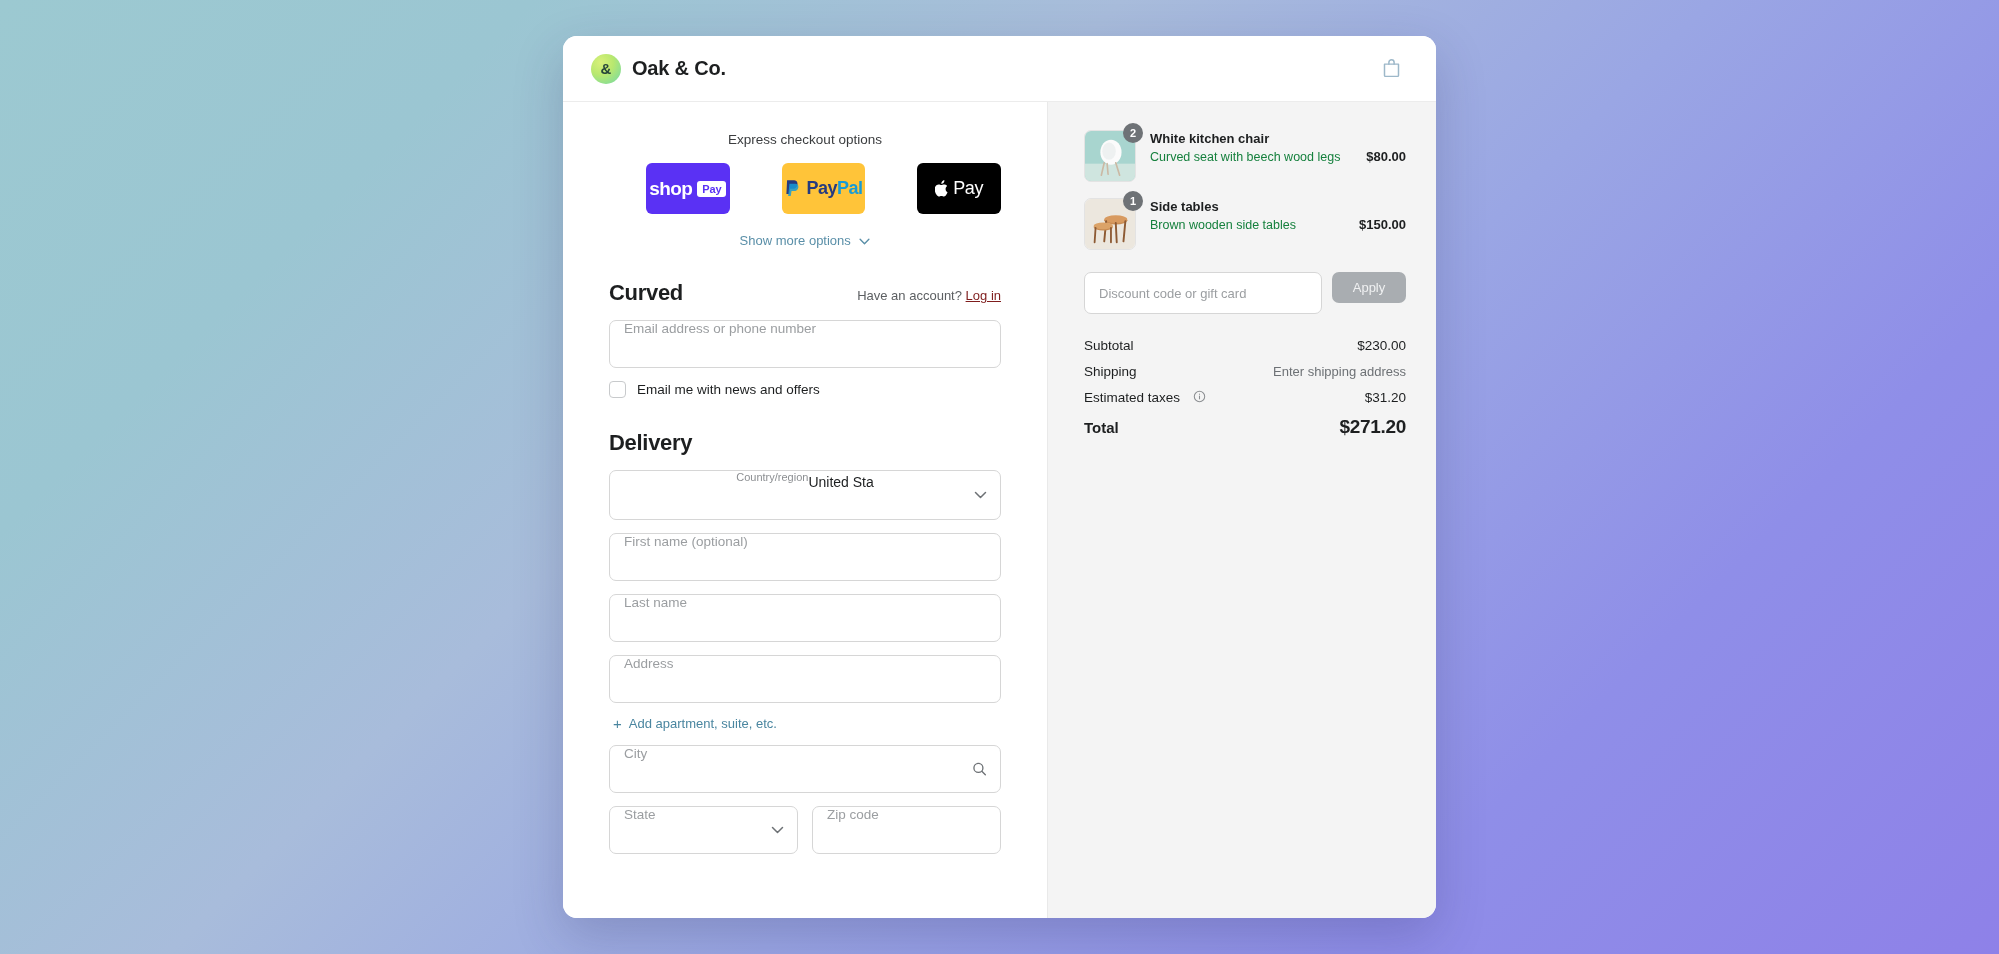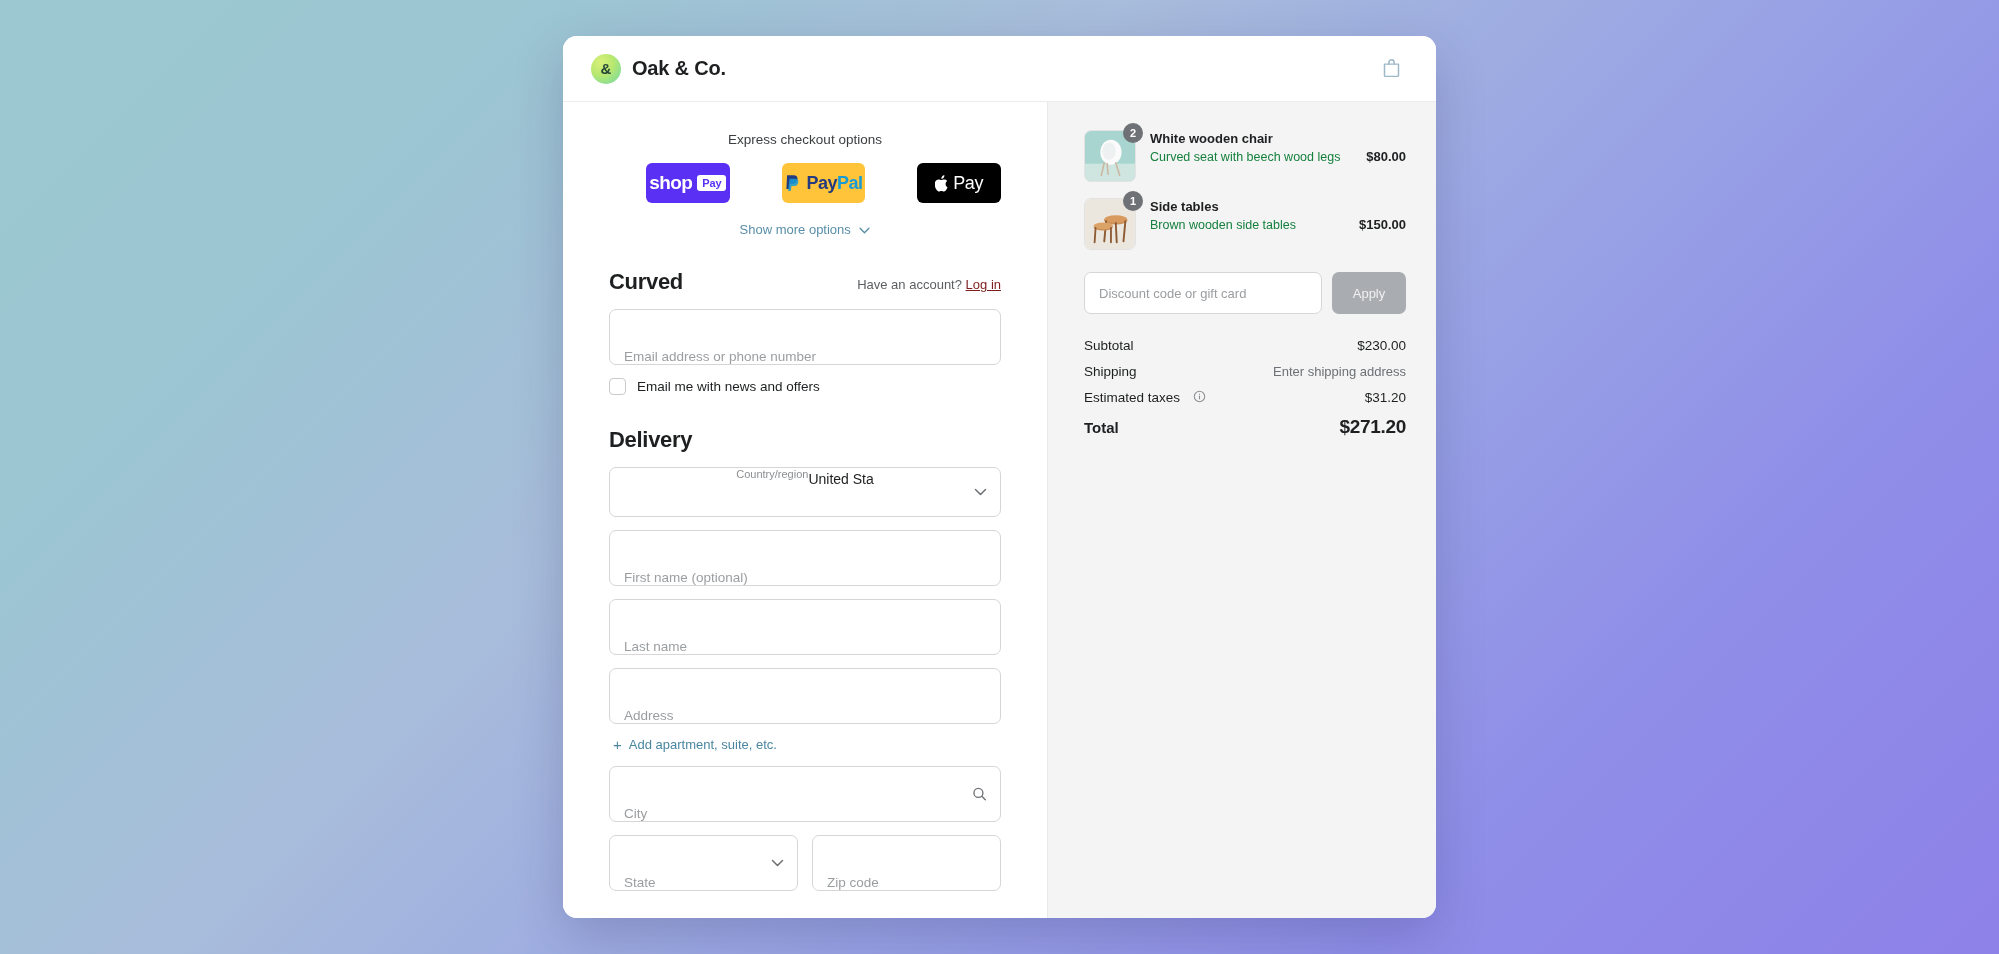--- a/index.html
+++ b/index.html
@@ -82,21 +82,21 @@
   
   .express-label {
     text-align: center;
     font-size: 13.5px;
     color: #3b3d3f;
     margin-bottom: 16px;
   }
   .pay-row { display: flex; gap: 15px; }
   .pay-btn {
     flex: 1;
-    height: 40px;
+    height: 51px;
     border-radius: 6px;
     display: flex; align-items: center; justify-content: center;
     cursor: pointer;
     margin-left: 37px;
   }
   .pay-shop { background: #5a31f4; }
   .pay-paypal { background: #ffc439; }
   .pay-apple { background: #000000; }
 
   .shop-word { font-size: 19px; font-weight: bold; color: #fff; letter-spacing: -0.6px; }
@@ -122,26 +122,26 @@
   .section-head {
     display: flex; align-items: baseline; justify-content: space-between;
     margin-top: 32px; margin-bottom: 14px;
   }
   .section-title { font-size: 22px; font-weight: bold; color: #1d1f20; letter-spacing: -0.3px; }
   .account-note { font-size: 13px; color: #5c5f62; }
   .account-note a { color: #7f1d1d; text-decoration: underline; cursor: pointer; }
 
   
   .field {
-    height: 56px;
+    height: 48px;
     border: 1px solid #d6d6d6;
     border-radius: 7px;
     background: #fff;
     display: flex;
-    align-items: flex-end;
+    align-items: flex-start;
     padding: 0 14px;
     margin-bottom: 13px;
     position: relative;
   }
   .field .ph { font-size: 13.5px; color: #9b9ea1; }
   .field-tall { height: 50px; flex-direction: row; align-items: stretch; justify-content: center; }
   .field-tall .mini { font-size: 11px; color: #8c8f92; line-height: 1.1; }
   .field-tall .val { font-size: 14px; color: #1d1f20; margin-top: 3px; }
   .field .right-icon {
     position: absolute; right: 13px; top: 50%; transform: translateY(-50%);
@@ -202,21 +202,21 @@
     flex: 1;
     height: 42px;
     border: 1px solid #d6d6d6;
     border-radius: 7px;
     background: #fff;
     display: flex; align-items: center;
     padding: 0 14px;
     font-size: 13px; color: #9b9ea1;
   }
   .apply-btn {
-    width: 74px; height: 42px;
+    width: 74px; height: 31px;
     background: #a9adb1;
     color: #f0f1f2;
     border: none; border-radius: 7px;
     font-size: 13px;
     font-family: "Liberation Sans", sans-serif;
     cursor: pointer;
   }
 
   
   .total-line {
@@ -369,21 +369,21 @@
               <rect width="52" height="52" fill="#a8d5cf"></rect>
               <rect y="34" width="52" height="18" fill="#cfe5df"></rect>
               <ellipse cx="27" cy="22" rx="11" ry="13" fill="#fbfbfb"></ellipse>
               <ellipse cx="25" cy="21" rx="7" ry="9" fill="#eef1f1"></ellipse>
               <path d="M20 33 L17 46 M32 33 L36 46 M23 34 L24 45" stroke="#cbb9a4" stroke-width="1.7" stroke-linecap="round" fill="none"></path>
             </svg>
           </div>
           <div class="qty-badge">2</div>
         </div>
         <div class="prod-info">
-          <div class="prod-title">White wooden chair</div>
+          <div class="prod-title">White kitchen chair</div>
           <div class="prod-row-flex">
             <div class="prod-desc">Curved seat with beech wood legs</div>
             <div class="prod-price">$80.00</div>
           </div>
         </div>
       </div>
 
       <div class="product">
         <div class="thumb-wrap">
           <div class="thumb">

